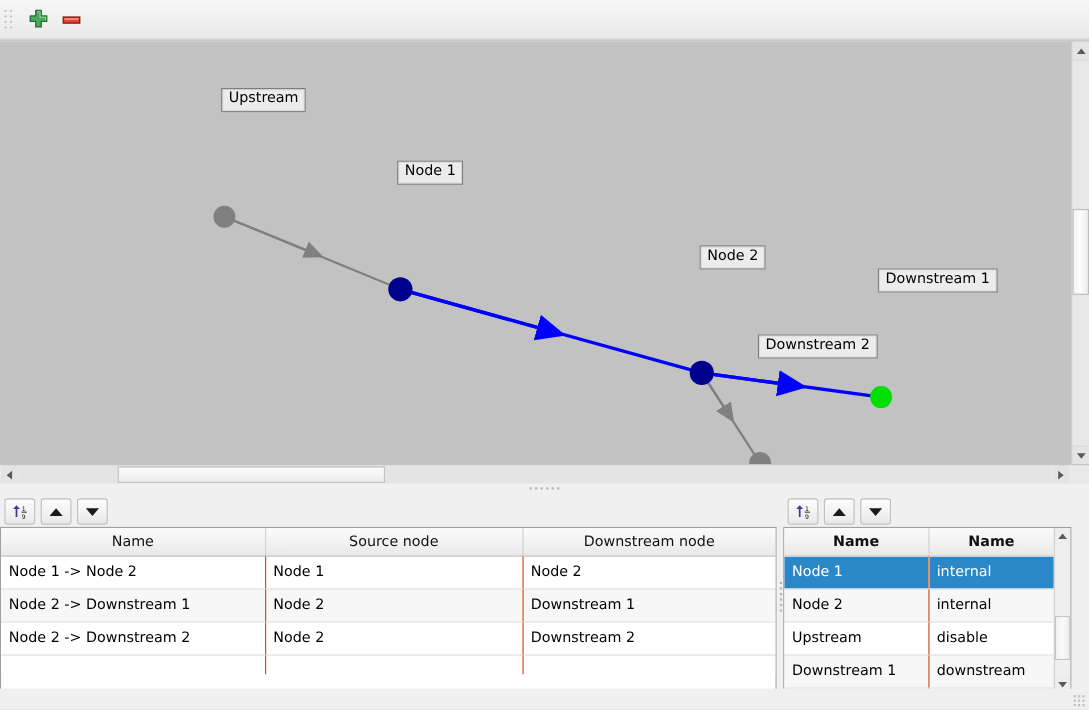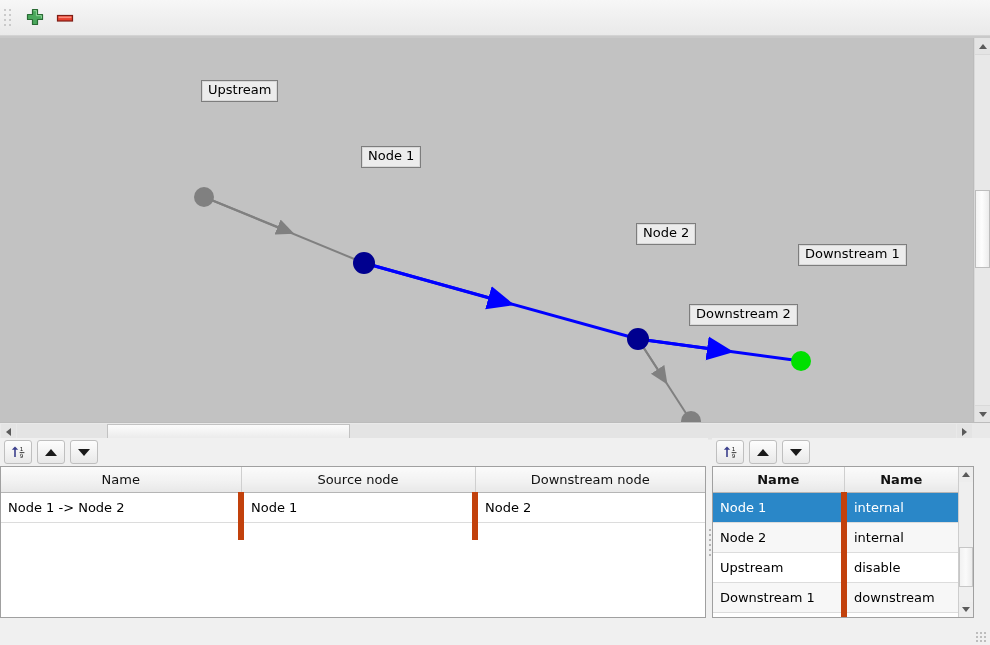--- a/index.html
+++ b/index.html
@@ -102,21 +102,21 @@
     position:absolute; left:0; top:440px; width:990px; height:8px; background:#f0f0f0; cursor: row-resize;
   }
   .splitter-h .grip {
     position:absolute; left:50%; top:3px; transform:translateX(-50%);
     display:flex; gap:3px;
   }
   .splitter-h .grip i { width:2px; height:2px; background:#b4b4b4; display:block; }
 
   
   .pane {
-    position: absolute; top: 438px;
+    position: absolute; top: 451px;
   }
   .pane-left { left: 0; width: 708px; }
   .pane-right { left: 712px; width: 278px; }
 
   .pane-toolbar {
     height: 28px; display: flex; align-items: center; gap: 5px; padding-left: 4px;
     background: #f0f0f0;
   }
   .sq-btn {
     width: 28px; height: 24px;
@@ -137,21 +137,21 @@
   table { border-collapse: collapse; width: 100%; table-layout: fixed; }
   thead th {
     background: linear-gradient(to bottom, #fbfbfb, #f2f2f2 55%, #e8e8e8);
     border-right: 1px solid #cfcfcf;
     border-bottom: 1px solid #b5b5b5;
     height: 25px; font-weight: normal; font-size: 13px; text-align: center; color:#111;
   }
   .pane-right thead th { font-weight: bold; }
   thead th:last-child { border-right: none; }
   tbody td {
-    height: 30px; border-right: 6px solid #c2410c; border-bottom: 1px solid #dcdcdc;
+    height: 30px; border-right: 1px solid #c2410c; border-bottom: 1px solid #dcdcdc;
     padding: 0 7px; font-size: 13px; white-space: nowrap; overflow: hidden;
     text-overflow: ellipsis;
   }
   tbody td:last-child { border-right: none; }
   tbody tr:nth-child(odd) td { background: #ffffff; }
   tbody tr:nth-child(even) td { background: #f7f7f7; }
   tbody tr.selected td { background: #2a87c8; color: #fff; }
   tbody tr.filler td { background: #ffffff; border-bottom: none; height: 18px; }
 
   
@@ -331,20 +331,30 @@
             <th>Source node</th>
             <th>Downstream node</th>
           </tr>
         </thead>
         <tbody>
           <tr>
             <td>Node 1 -&gt; Node 2</td>
             <td>Node 1</td>
             <td>Node 2</td>
           </tr>
+          <tr>
+            <td>Node 2 -&gt; Downstream 1</td>
+            <td>Node 2</td>
+            <td>Downstream 1</td>
+          </tr>
+          <tr>
+            <td>Node 2 -&gt; Downstream 2</td>
+            <td>Node 2</td>
+            <td>Downstream 2</td>
+          </tr>
           <tr class="filler">
             <td></td>
               <td></td>
               <td></td>
           </tr>
         </tbody>
       </table>
     </div>
   </div>
 

